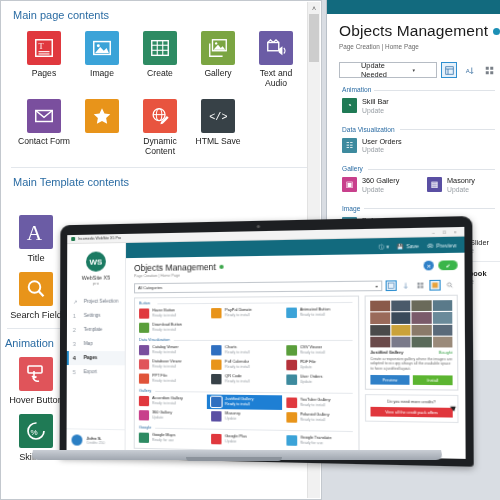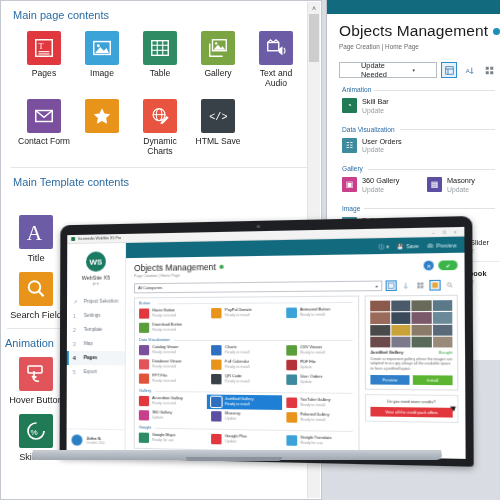--- a/index.html
+++ b/index.html
@@ -261,21 +261,21 @@
       <div class="cell">
         <div class="ico" style="background:#2e8b63">
           <svg width="22" height="22" viewBox="0 0 24 24">
               <rect x="3" y="4" width="18" height="16" fill="none" stroke="#fff" stroke-width="1.5"></rect>
               <line x1="3" y1="9" x2="21" y2="9" stroke="#fff" stroke-width="1.2"></line>
               <line x1="3" y1="14.5" x2="21" y2="14.5" stroke="#fff" stroke-width="1.2"></line>
               <line x1="9" y1="4" x2="9" y2="20" stroke="#fff" stroke-width="1.2"></line>
               <line x1="15" y1="4" x2="15" y2="20" stroke="#fff" stroke-width="1.2"></line>
             </svg>
         </div>
-        <div class="cap">Table</div>
+        <div class="cap">Create</div>
       </div>
 
       <div class="cell">
         <div class="ico" style="background:#7ba542">
           <svg width="22" height="22" viewBox="0 0 24 24">
               <rect x="6" y="3" width="15" height="12" fill="none" stroke="#fff" stroke-width="1.5"></rect>
               <circle cx="10" cy="7" r="1.3" fill="#fff"></circle>
               <path d="M7 14 L12 8.5 L15 12 L17 10 L20 14 Z" fill="#fff"></path>
               <path d="M3 7 L3 21 L17 21" fill="none" stroke="#fff" stroke-width="1.5"></path>
             </svg>
@@ -317,21 +317,21 @@
 
       <div class="cell">
         <div class="ico" style="background:#e8543f">
           <svg width="22" height="22" viewBox="0 0 24 24">
               <circle cx="11" cy="10.5" r="6.5" fill="none" stroke="#fff" stroke-width="1.4"></circle>
               <ellipse cx="11" cy="10.5" rx="3" ry="6.5" fill="none" stroke="#fff" stroke-width="1.1"></ellipse>
               <line x1="4.5" y1="10.5" x2="17.5" y2="10.5" stroke="#fff" stroke-width="1.1"></line>
               <path d="M13 18.5 L19.5 12 L21.5 14 L15 20.5 L12.5 21 Z" fill="#fff"></path>
             </svg>
         </div>
-        <div class="cap">Dynamic Charts</div>
+        <div class="cap">Dynamic Content</div>
       </div>
 
       <div class="cell">
         <div class="ico" style="background:#374147">
           <svg width="22" height="22" viewBox="0 0 24 24">
               <text x="2.5" y="16" font-size="11" fill="#fff" font-family="Liberation Mono, monospace">&lt;/&gt;</text>
             </svg>
         </div>
         <div class="cap">HTML Save</div>
       </div>

